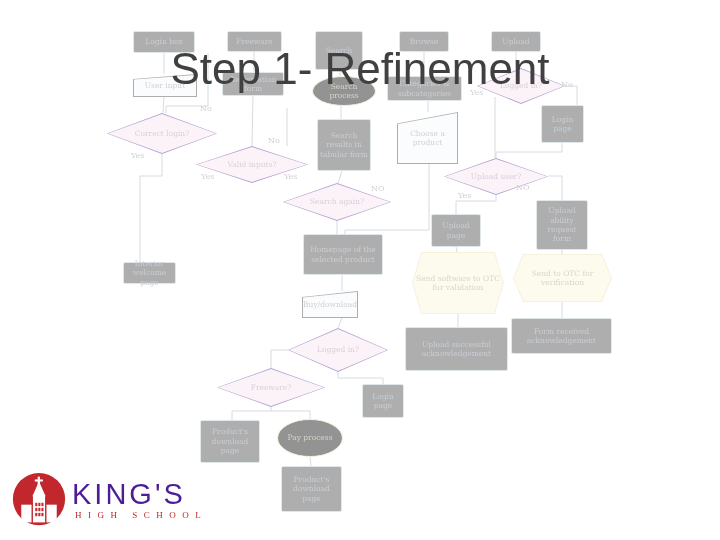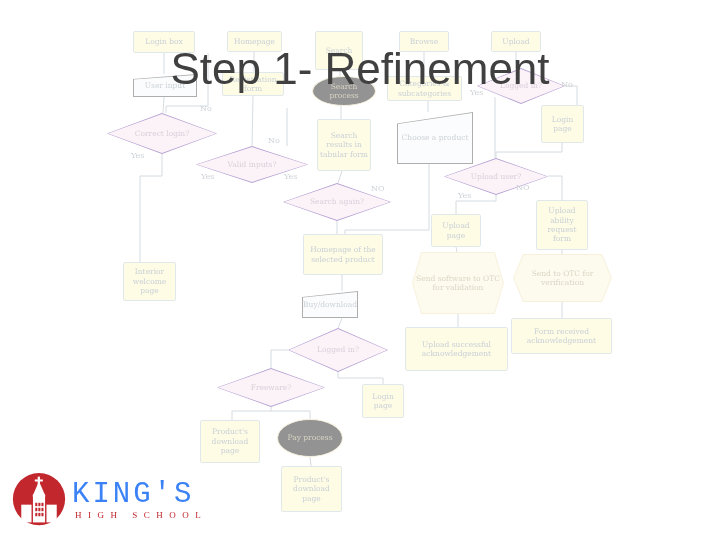--- a/index.html
+++ b/index.html
@@ -6,21 +6,21 @@
   .slide{position:relative;width:720px;height:540px;background:#ffffff;overflow:hidden;
          font-family:"Liberation Sans",sans-serif;}
 
   
   .flowchart{position:absolute;inset:0;opacity:.42;z-index:1;}
   .connectors{position:absolute;inset:0;}
   .node{position:absolute;display:flex;align-items:center;justify-content:center;
         text-align:center;font:7.5px/1.25 "DejaVu Serif",serif;box-sizing:border-box;}
   .node .lbl{position:relative;z-index:1;padding:1px 2px;}
   .node .shape-fill{position:absolute;inset:1px;display:none;}
-  .node.rect{background:#fef9c3;border:1px solid #b9c9d3;border-radius:2px;color:#7d8fa0;}
+  .node.rect{background:#404040;border:1px solid #b9c9d3;border-radius:2px;color:#7d8fa0;}
   .node.oval{background:#000000;border:1px solid #ecdfae;border-radius:50%;color:#a79d74;justify-content:center;}
   .node.diamond{background:#4c1d95;color:#a98ca6;
       clip-path:polygon(50% 0,100% 50%,50% 100%,0 50%);}
   .node.diamond .shape-fill{display:block;background:#f7e3f0;
       clip-path:polygon(50% 0,100% 50%,50% 100%,0 50%);}
   .node.hex{background:#ecdfae;color:#a79d74;
       clip-path:polygon(10% 0,90% 0,100% 50%,90% 100%,10% 100%,0 50%);}
   .node.hex .shape-fill{display:block;background:#fcf6d8;
       clip-path:polygon(10% 0,90% 0,100% 50%,90% 100%,10% 100%,0 50%);}
   .node.manual{background:#404040;color:#8493a2;
@@ -30,21 +30,21 @@
   .edge-label{position:absolute;font:8px "DejaVu Serif",serif;color:#85909a;}
 
   
   .title{position:absolute;left:0;right:0;top:44px;z-index:2;text-align:center;
          font-size:44px;color:#404040;letter-spacing:0;}
 
   
   .logo{position:absolute;left:10px;top:472px;z-index:3;display:flex;align-items:center;gap:4px;}
   .logo-badge{width:58px;height:56px;}
   .logo-text{display:flex;flex-direction:column;line-height:1;}
-  .logo-name{font-family:Liberation Mono, monospace;font-size:29px;color:#3b82f6;
+  .logo-name{font-family:Liberation Sans, sans-serif;font-size:29px;color:#4c1d95;
              letter-spacing:3px;}
   .logo-sub{font-family:"Liberation Serif",serif;font-size:9px;color:#c1272d;
             letter-spacing:6.5px;margin-top:2px;padding-left:3px;}
 </style>
 </head>
 <body>
 
 <div class="slide">
 
   <div class="flowchart">
@@ -79,21 +79,21 @@
       <polyline points="338,372 338,378 383,378 383,384"></polyline>
       <polyline points="271,407 271,411"></polyline>
       <polyline points="232,420 232,411 310,411 310,419"></polyline>
       <polyline points="310,457 311,466"></polyline>
     </svg>
     <div>
         <div class="node rect" style="left: 133px; top: 31px; width: 62px; height: 22px;">
           <span class="lbl">Login box</span>
         </div>
         <div class="node rect" style="left: 227px; top: 31px; width: 55px; height: 21px;">
-          <span class="lbl">Homepage</span>
+          <span class="lbl">Freeware</span>
         </div>
         <div class="node rect" style="left: 315px; top: 31px; width: 48px; height: 39px;">
           <span class="lbl">Search</span>
         </div>
         <div class="node rect" style="left: 399px; top: 31px; width: 50px; height: 21px;">
           <span class="lbl">Browse</span>
         </div>
         <div class="node rect" style="left: 491px; top: 31px; width: 50px; height: 21px;">
           <span class="lbl">Upload</span>
         </div>
@@ -121,42 +121,42 @@
           <div class="shape-fill"></div>
           <span class="lbl">Correct login?</span>
         </div>
         <div class="node diamond" style="left: 196px; top: 146px; width: 112px; height: 37px;">
           <div class="shape-fill"></div>
           <span class="lbl">Valid inputs?</span>
         </div>
         <div class="node rect" style="left: 317px; top: 119px; width: 54px; height: 52px;">
           <span class="lbl">Search results in tabular form</span>
         </div>
-        <div class="node manual" style="left: 397px; top: 112px; width: 76px; height: 52px;">
+        <div class="node manual" style="left: 397px; top: 112px; width: 61px; height: 52px;">
           <div class="shape-fill"></div>
           <span class="lbl">Choose a product</span>
         </div>
         <div class="node diamond" style="left: 283px; top: 183px; width: 108px; height: 38px;">
           <div class="shape-fill"></div>
           <span class="lbl">Search again?</span>
         </div>
         <div class="node diamond" style="left: 444px; top: 158px; width: 104px; height: 37px;">
           <div class="shape-fill"></div>
           <span class="lbl">Upload user?</span>
         </div>
         <div class="node rect" style="left: 431px; top: 214px; width: 50px; height: 33px;">
           <span class="lbl">Upload page</span>
         </div>
         <div class="node rect" style="left: 536px; top: 200px; width: 52px; height: 50px;">
           <span class="lbl">Upload ability request form</span>
         </div>
         <div class="node rect" style="left: 303px; top: 234px; width: 80px; height: 41px;">
           <span class="lbl">Homepage of the selected product</span>
         </div>
-        <div class="node rect" style="left: 123px; top: 262px; width: 53px; height: 39px; justify-content: flex-end;">
+        <div class="node rect" style="left: 123px; top: 262px; width: 53px; height: 22px; justify-content: flex-end;">
           <span class="lbl">Interior welcome page</span>
         </div>
         <div class="node manual" style="left: 302px; top: 291px; width: 56px; height: 27px;">
           <div class="shape-fill"></div>
           <span class="lbl">Buy/download</span>
         </div>
         <div class="node hex" style="left: 412px; top: 252px; width: 92px; height: 62px;">
           <div class="shape-fill"></div>
           <span class="lbl">Send software to OTC for validation</span>
         </div>

